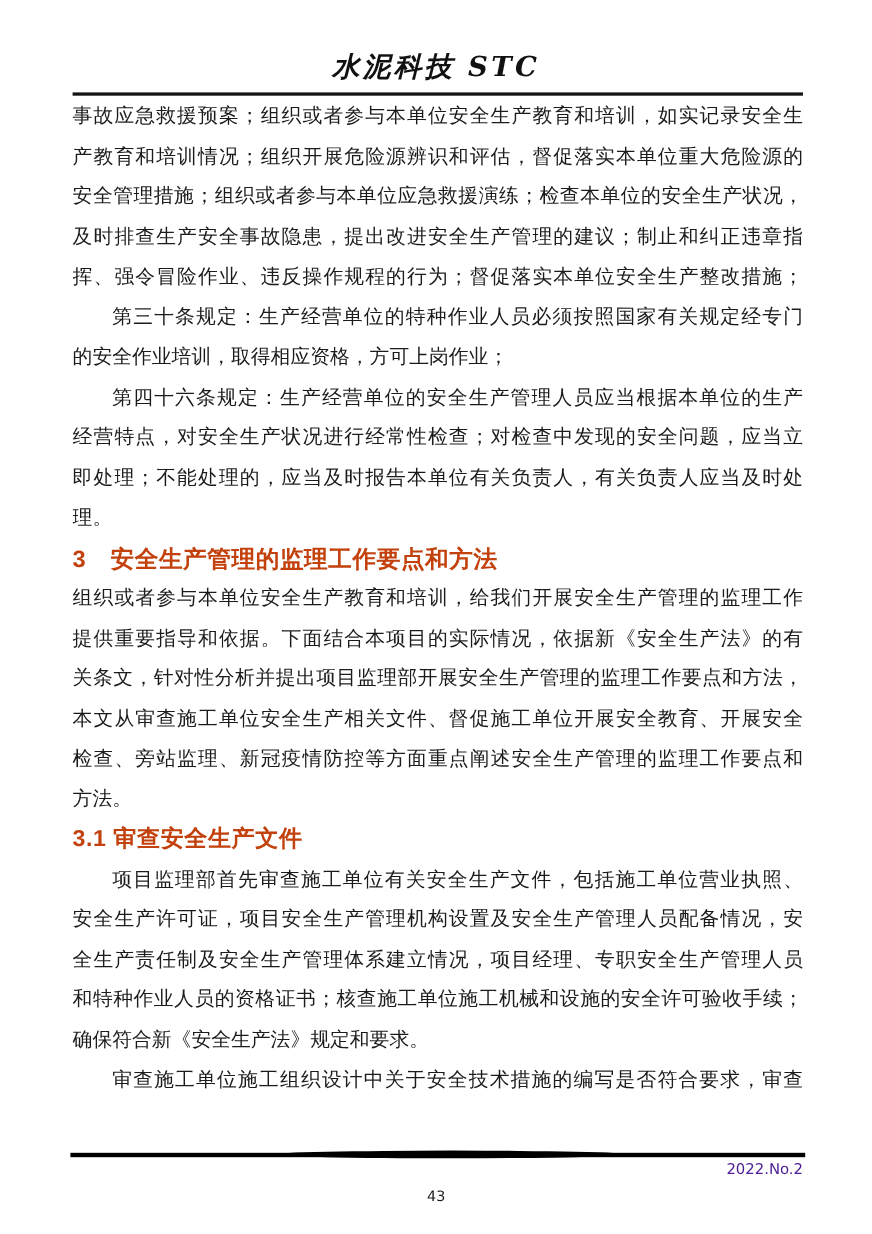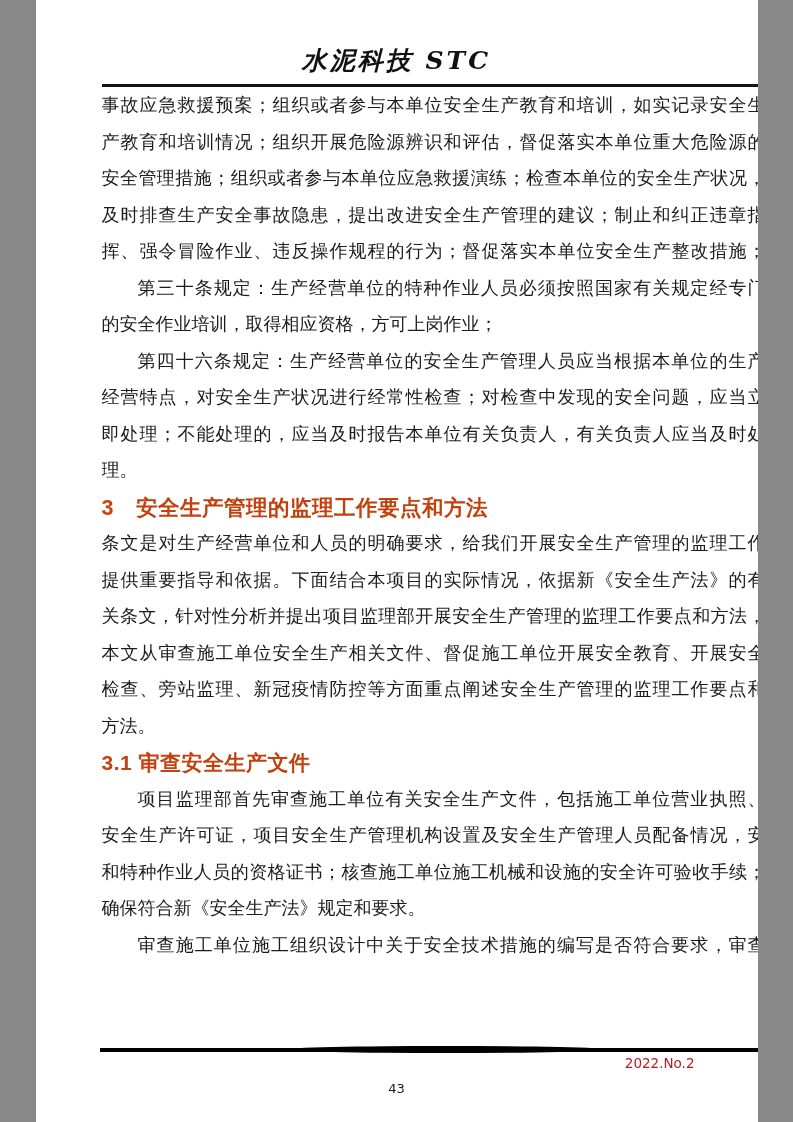--- a/index.html
+++ b/index.html
@@ -1,18 +1,18 @@
 <!DOCTYPE html>
 <html><head>
 <meta charset="utf-8">
 <style>
   html, body { margin: 0; padding: 0; background: #888; }
   .page {
     position: relative;
-    width: 722px;
+    width: 793px;
     height: 1122px;
     margin: 0 auto;
     background: #ffffff;
     overflow: hidden;
     font-family: "Liberation Serif", "DejaVu Serif", serif;
     color: #1b1b1b;
   }
   
   .journal-header {
     position: absolute;
@@ -75,21 +75,21 @@
     top: 1081px; left: 0; width: 100%;
     text-align: center;
     font-size: 13px;
     color: #1b1b1b;
     font-family: "DejaVu Sans", "Liberation Sans", sans-serif;
   }
   .issue-number {
     position: absolute;
     top: 1055px; right: 63px;
     font-size: 13.5px;
-    color: #b91c1c;
+    color: #4c1d95;
     font-family: "DejaVu Sans", "Liberation Sans", sans-serif;
   }
 </style>
 <title>水泥科技 STC</title></head>
 <body>
 
 <div class="page">
 
   <div class="journal-header">水泥科技 STC</div>
 
@@ -108,31 +108,32 @@
         <div class="line">的安全作业培训，取得相应资格，方可上岗作业；</div>
       </div>
       <div>
         <div class="line j ind">第四十六条规定：生产经营单位的安全生产管理人员应当根据本单位的生产</div>
         <div class="line j">经营特点，对安全生产状况进行经常性检查；对检查中发现的安全问题，应当立</div>
         <div class="line j">即处理；不能处理的，应当及时报告本单位有关负责人，有关负责人应当及时处</div>
         <div class="line">理。</div>
       </div>
       <div class="h1">3　安全生产管理的监理工作要点和方法</div>
       <div>
-        <div class="line j">条文是对生产经营单位和人员的明确要求，给我们开展安全生产管理的监理工作</div>
+        <div class="line j">组织或者参与本单位安全生产教育和培训，给我们开展安全生产管理的监理工作</div>
         <div class="line j">提供重要指导和依据。下面结合本项目的实际情况，依据新《安全生产法》的有</div>
         <div class="line j">关条文，针对性分析并提出项目监理部开展安全生产管理的监理工作要点和方法，</div>
         <div class="line j">本文从审查施工单位安全生产相关文件、督促施工单位开展安全教育、开展安全</div>
         <div class="line j">检查、旁站监理、新冠疫情防控等方面重点阐述安全生产管理的监理工作要点和</div>
         <div class="line">方法。</div>
       </div>
       <div class="h2">3.1 审查安全生产文件</div>
       <div>
         <div class="line j ind">项目监理部首先审查施工单位有关安全生产文件，包括施工单位营业执照、</div>
         <div class="line j">安全生产许可证，项目安全生产管理机构设置及安全生产管理人员配备情况，安</div>
+        <div class="line j">全生产责任制及安全生产管理体系建立情况，项目经理、专职安全生产管理人员</div>
         <div class="line j">和特种作业人员的资格证书；核查施工单位施工机械和设施的安全许可验收手续；</div>
         <div class="line">确保符合新《安全生产法》规定和要求。</div>
       </div>
       <div>
         <div class="line j ind">审查施工单位施工组织设计中关于安全技术措施的编写是否符合要求，审查</div>
       </div>
     </main>
 
   <div class="footer-rule"></div>
   <div class="footer-rule-bulge"></div>

